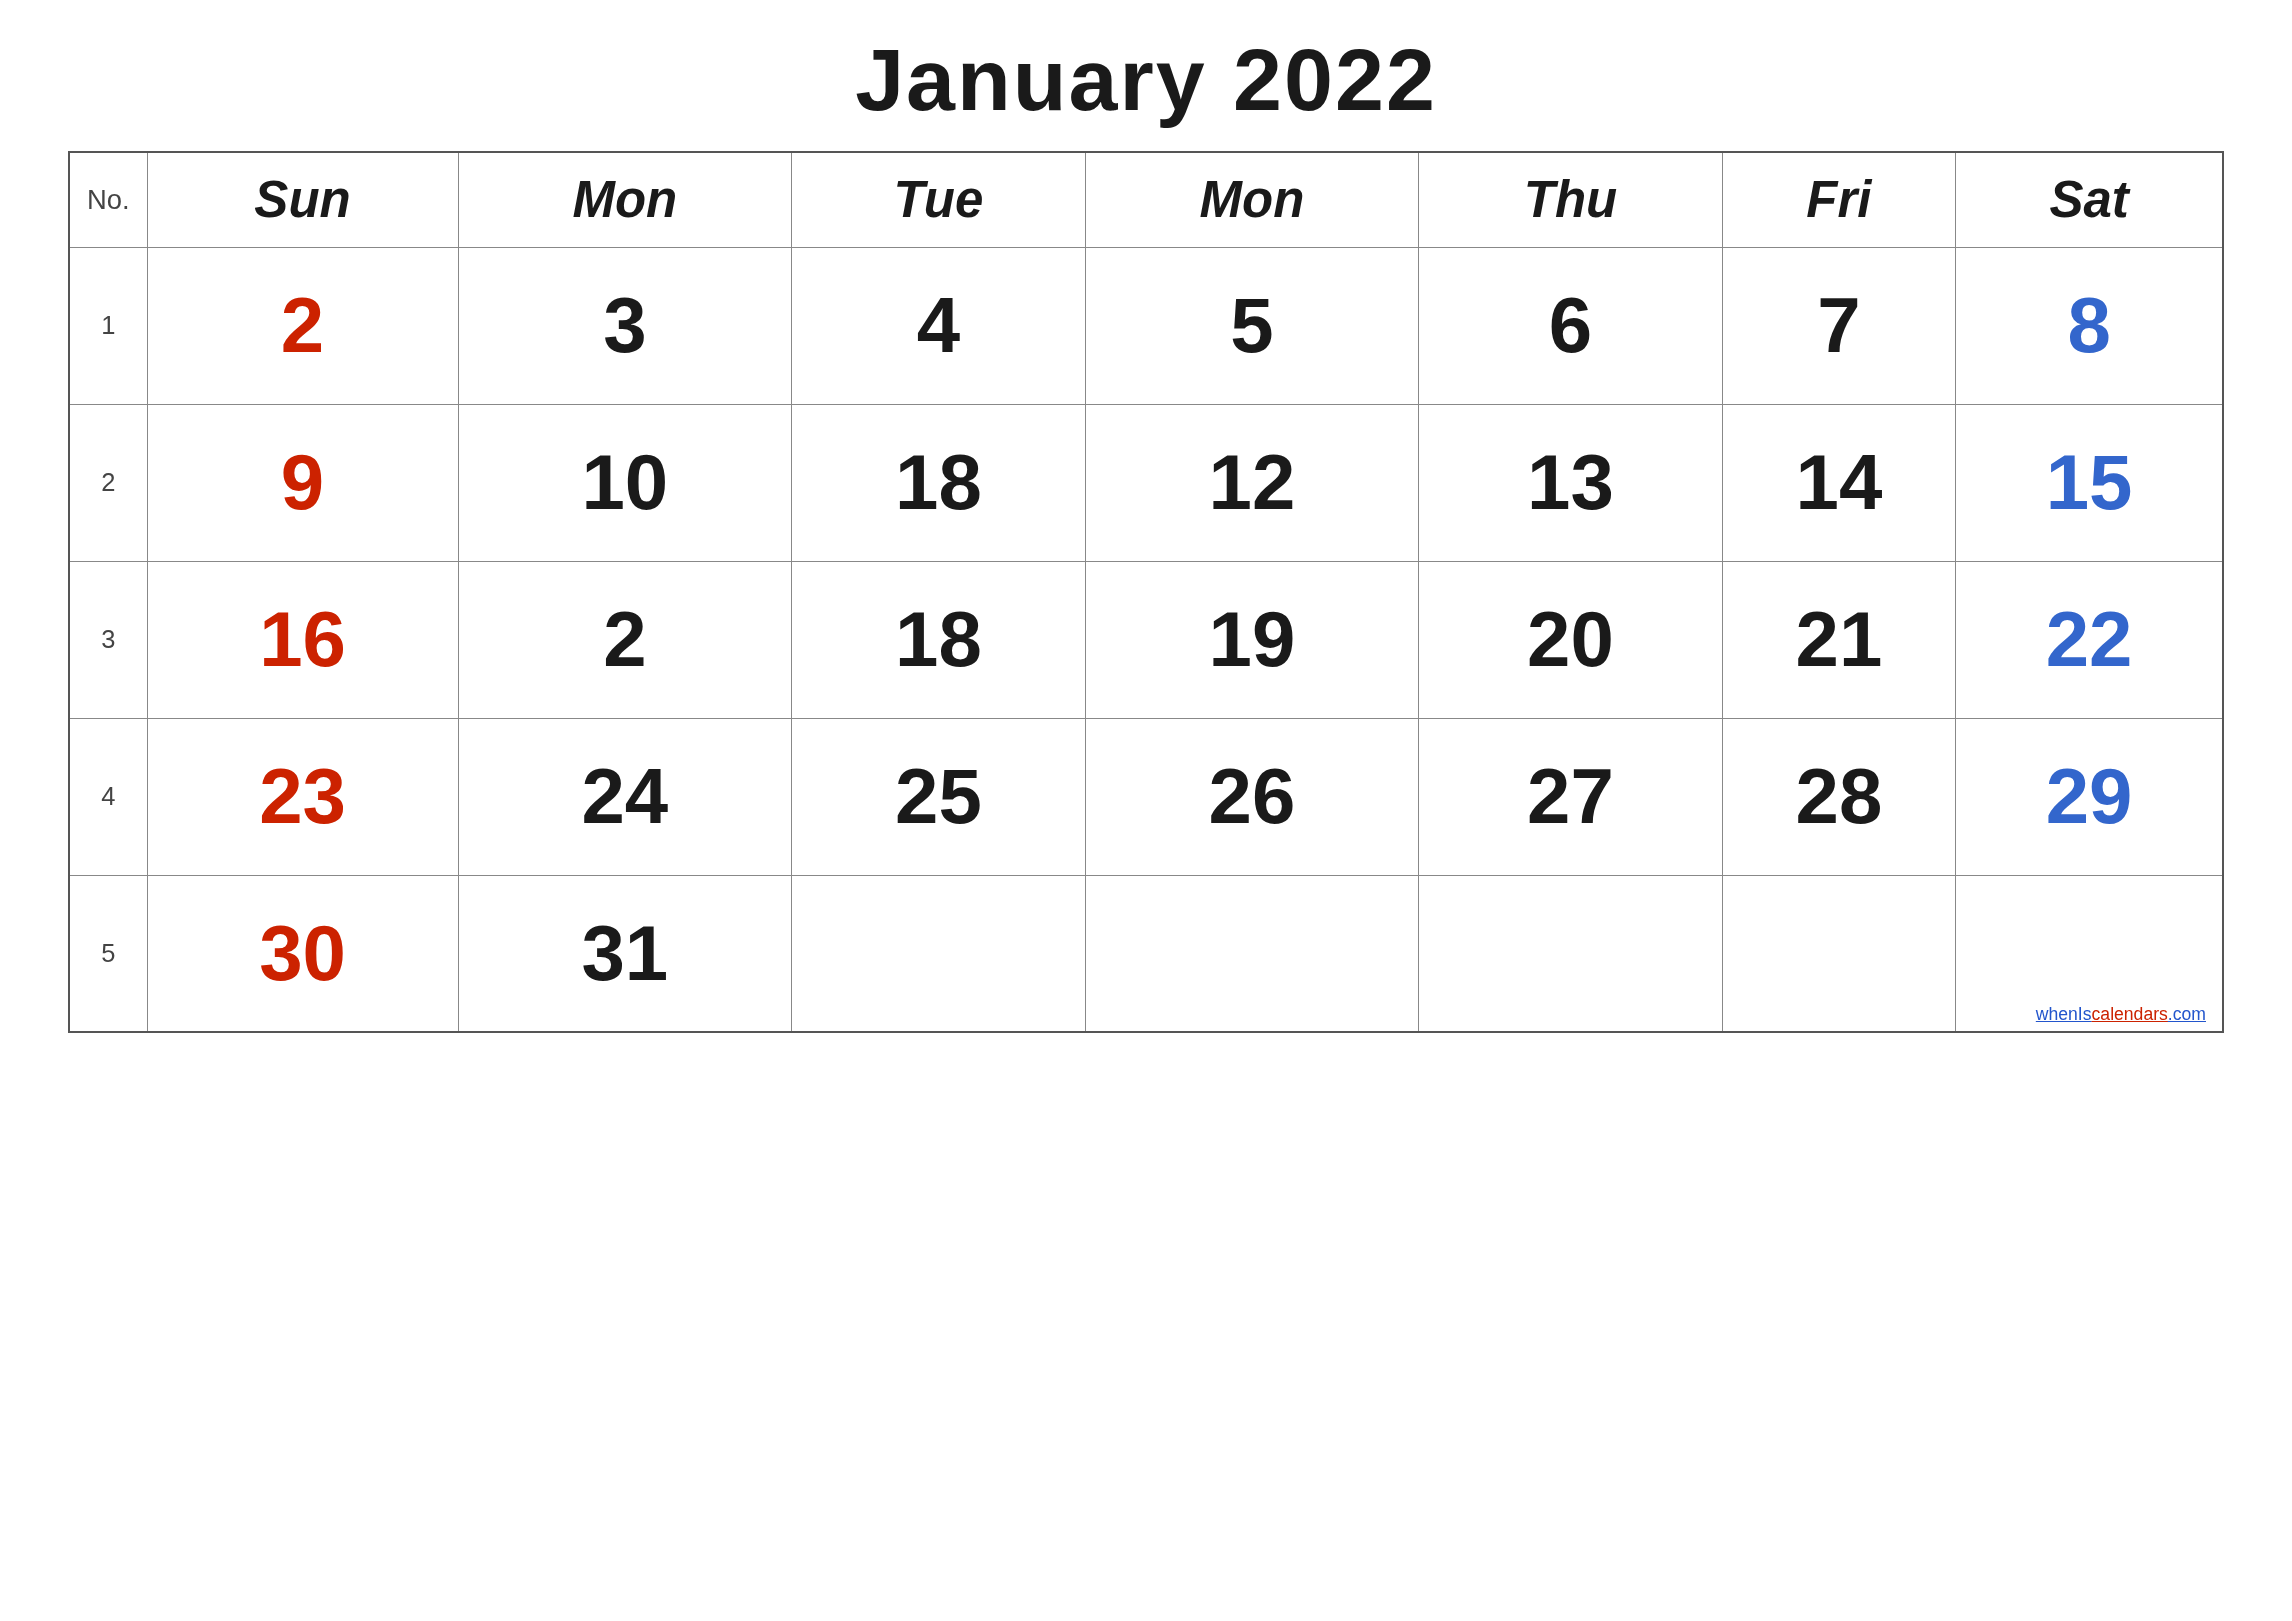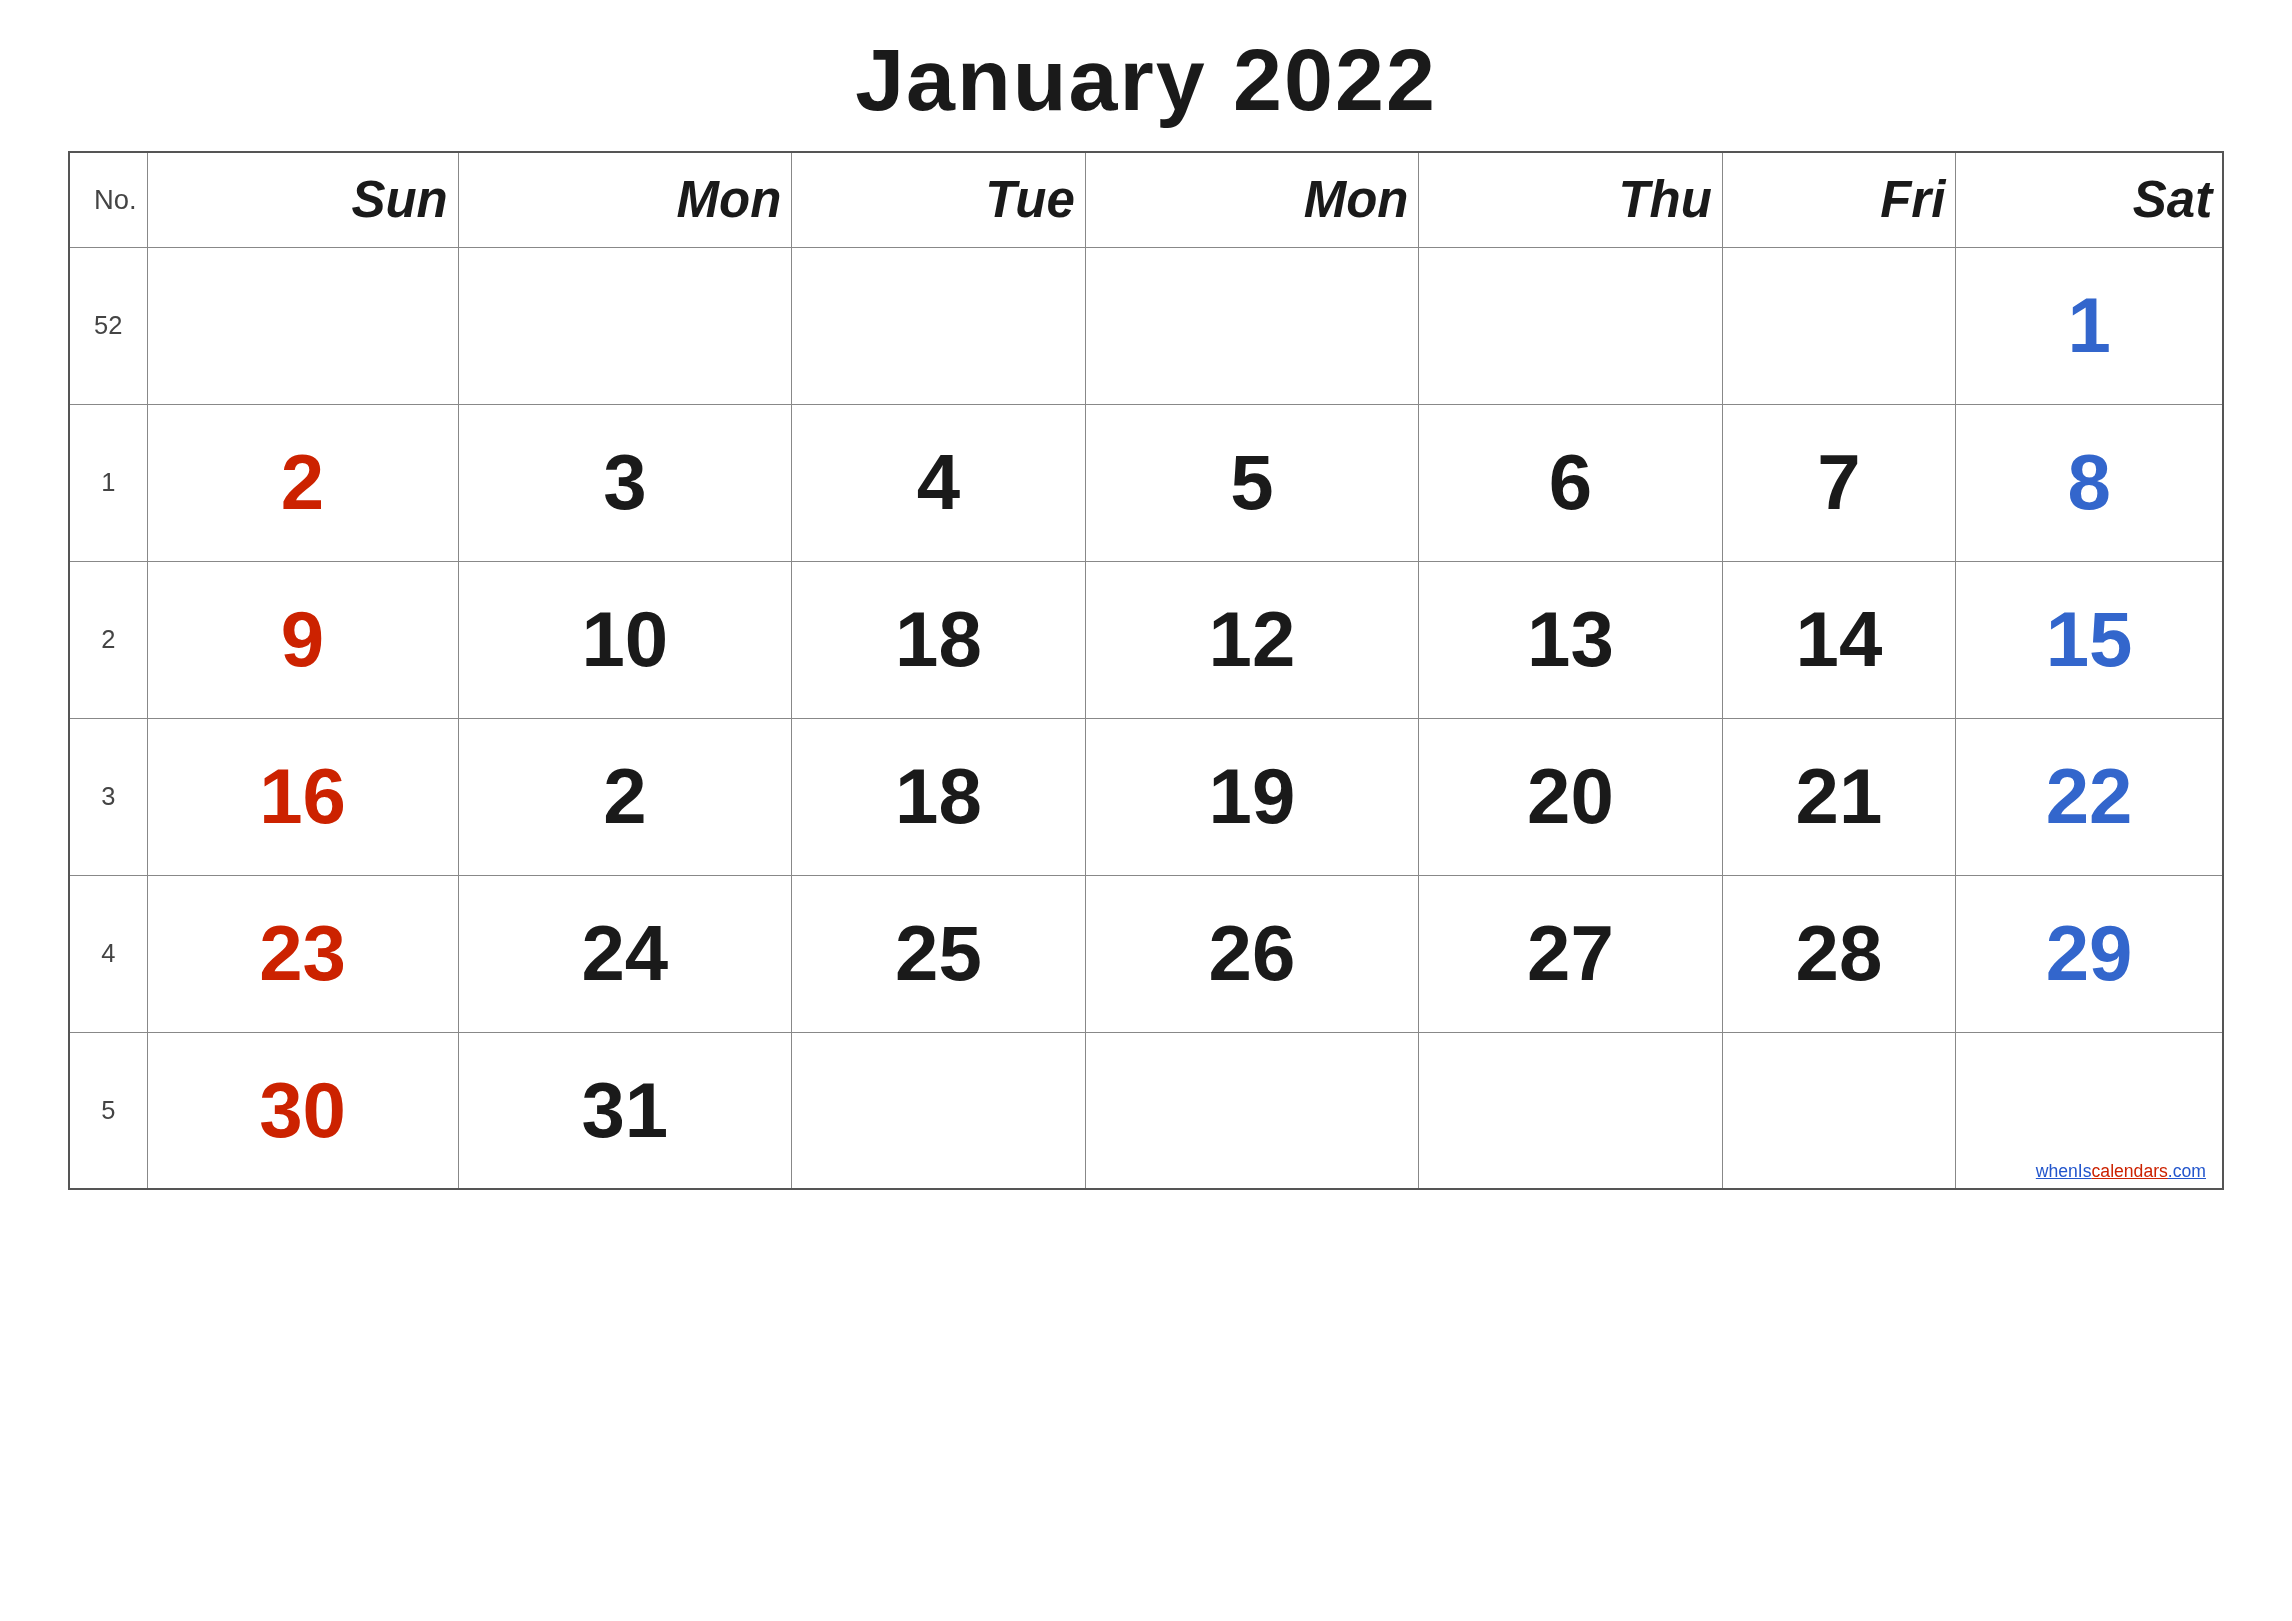--- a/index.html
+++ b/index.html
@@ -46,21 +46,20 @@
     }
 
     
     thead tr th {
       padding: 17.6px 9.8px;
       font-size: 51px;
       font-weight: 700;
       color: #1a1a1a;
       font-family: 'Segoe UI', cursive, sans-serif;
       height: 76px;
-      text-align: right;
     }
 
     thead tr th.no-col {
       font-size: 27.4px;
       font-weight: 400;
       color: #444;
       width: 78px;
     }
 
     
@@ -120,30 +119,20 @@
         <th class="header-sun">Sun</th>
         <th class="header-mon">Mon</th>
         <th class="header-tue">Tue</th>
         <th class="header-wed">Mon</th>
         <th class="header-thu">Thu</th>
         <th class="header-fri">Fri</th>
         <th class="header-sat">Sat</th>
       </tr>
     </thead>
     <tbody id="calendar-body">
-    <tr>
-          <td class="week-no">52</td>
-          <td></td>
-          <td></td>
-          <td></td>
-          <td></td>
-          <td></td>
-          <td></td>
-          <td class="blue">1</td>
-        </tr>
         <tr>
           <td class="week-no">1</td>
           <td class="red">2</td>
           <td class="black">3</td>
           <td class="black">4</td>
           <td class="black">5</td>
           <td class="black">6</td>
           <td class="black">7</td>
           <td class="blue">8</td>
         </tr>

